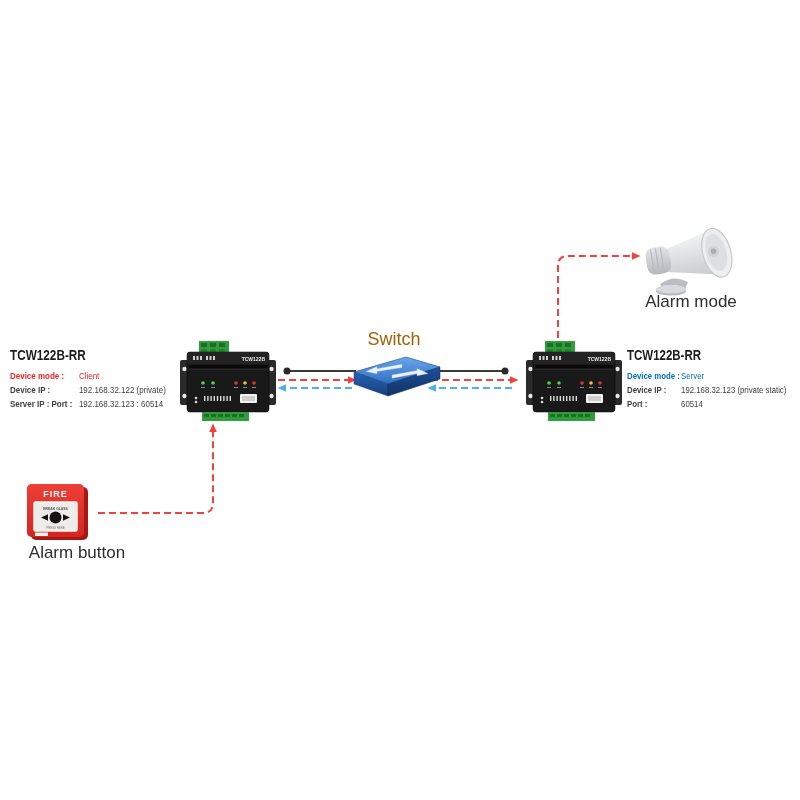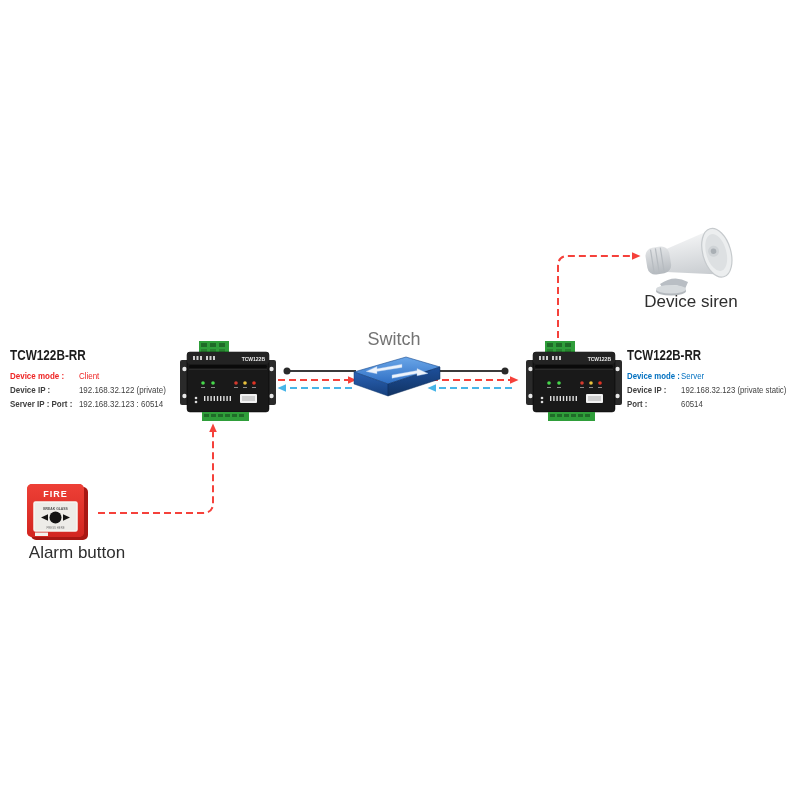--- a/index.html
+++ b/index.html
@@ -10,21 +10,21 @@
   .info{position:absolute;transform-origin:0 0;}
   .info-title{font-size:14px;font-weight:bold;color:#1c1c1c;line-height:18px;margin-bottom:5px;}
   .info-row{font-size:9.5px;line-height:14px;color:#424242;white-space:nowrap;}
   .info-row .lbl{display:inline-block;font-weight:bold;color:#3e3e3e;}
   .left-info .lbl{min-width:82px;}
   .right-info .lbl{min-width:66px;}
   .row-client .lbl,.row-client .val{color:var(--client-mode,#ee2424);}
   .row-server .lbl,.row-server .val{color:var(--server-mode,#0070c0);}
   
   .big-label{position:absolute;color:#2e2e2e;font-size:17px;text-align:center;}
-  .switch-label{font-size:18px;color:#737373;}
+  .switch-label{font-size:18px;color:#a16207;}
   .conn{position:absolute;left:0;top:0;pointer-events:none;}
   svg text{font-family:"Liberation Sans",sans-serif;}
 </style>
 </head>
 <body>
 
 <div class="canvas">
 
   <svg width="0" height="0" style="position:absolute" aria-hidden="true">
     <defs>
@@ -227,21 +227,21 @@
       <rect x="8" y="20" width="24" height="27" rx="8" fill="url(#capGrad)"></rect>
       <line x1="14" y1="21.5" x2="14" y2="45.5" stroke="#b6bbc0" stroke-width="1.2"></line>
       <line x1="19" y1="21" x2="19" y2="46" stroke="#b6bbc0" stroke-width="1.2"></line>
       <line x1="24" y1="21" x2="24" y2="46" stroke="#b6bbc0" stroke-width="1.2"></line>
       <ellipse cx="79" cy="35" rx="14" ry="25" fill="#eceeef" stroke="#c6cacd" stroke-width="1.2" transform="rotate(-7 79 35)"></ellipse>
       <ellipse cx="78.5" cy="34.5" rx="10" ry="19" fill="#dde0e2" transform="rotate(-7 79 35)"></ellipse>
       <circle cx="76" cy="33" r="5.5" fill="#cfd3d6"></circle>
       <circle cx="76" cy="33" r="2.8" fill="#a9afb4"></circle>
     </g>
   </svg>
-  <div class="big-label" style="left:638px;top:292px;width:106px;">Device siren</div>
+  <div class="big-label" style="left:638px;top:292px;width:106px;">Alarm mode</div>
 
   <svg class="abs" style="left:24px;top:482px;" width="70" height="62" viewBox="0 0 70 62">
     <defs>
       <linearGradient id="btnGrad" x1="0" y1="0" x2="0" y2="1">
         <stop offset="0" stop-color="#ef4238"></stop>
           <stop offset="1" stop-color="#cf231e"></stop>
       </linearGradient>
     </defs>
     <rect x="7" y="5" width="57" height="53" rx="5" fill="#a81713"></rect>
     <rect x="3" y="2" width="57" height="53" rx="5" style="fill:var(--button-red,#e6332b)"></rect>

